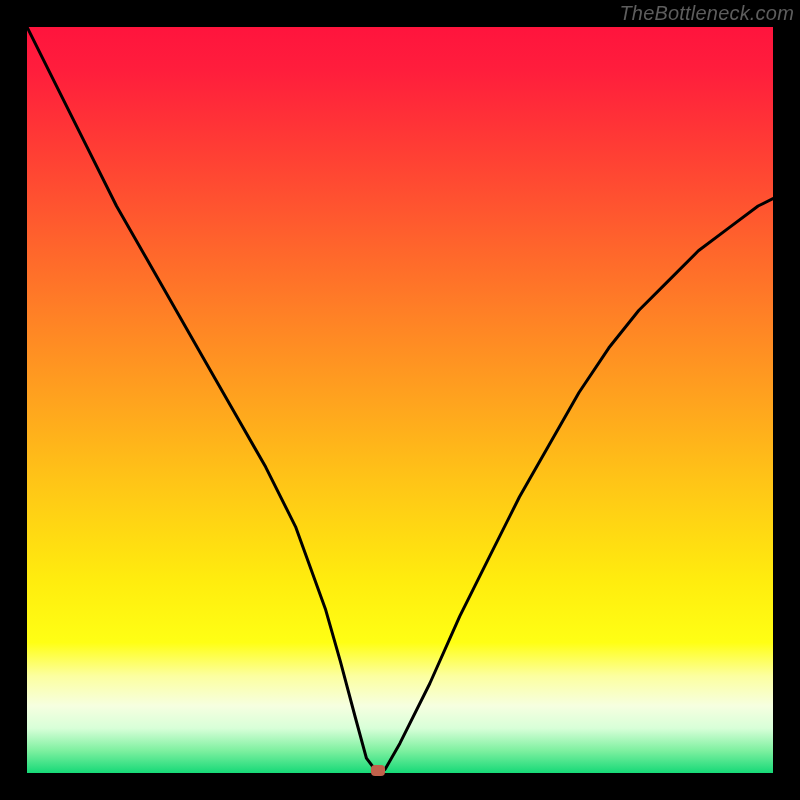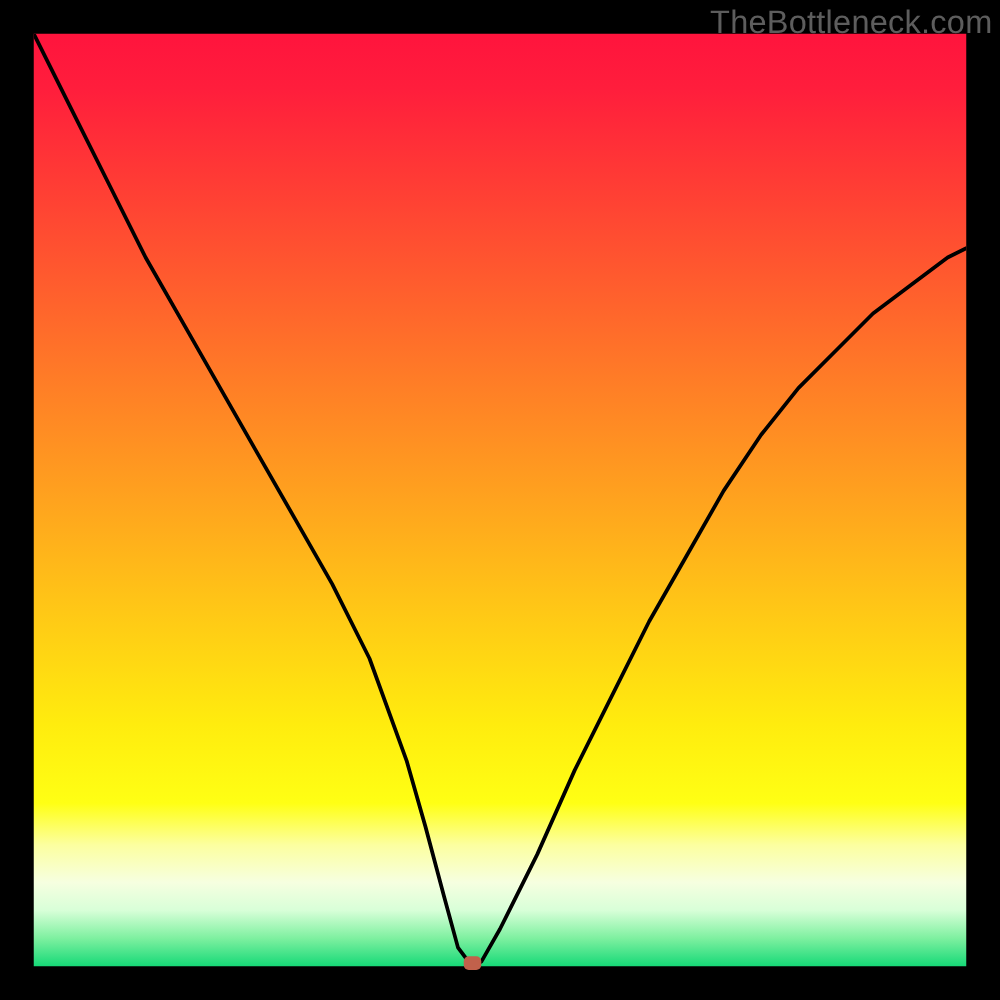--- a/index.html
+++ b/index.html
@@ -46,23 +46,24 @@
     left: 0; top: 0;
     width: 746px;
     height: 746px;
     pointer-events: none;
   }
   .watermark {
     position: absolute;
     top: 2px;
     right: 6px;
     color: #5d5d5d;
-    font-size: 26px;
+    font-size: 20px;
     font-weight: 500;
     letter-spacing: 0.2px;
+    font-style: italic;
   }
   .marker {
     position: absolute;
     width: 14px;
     height: 11px;
     border-radius: 4px;
     background: #c1614b;
   }
 </style>
 </head>

